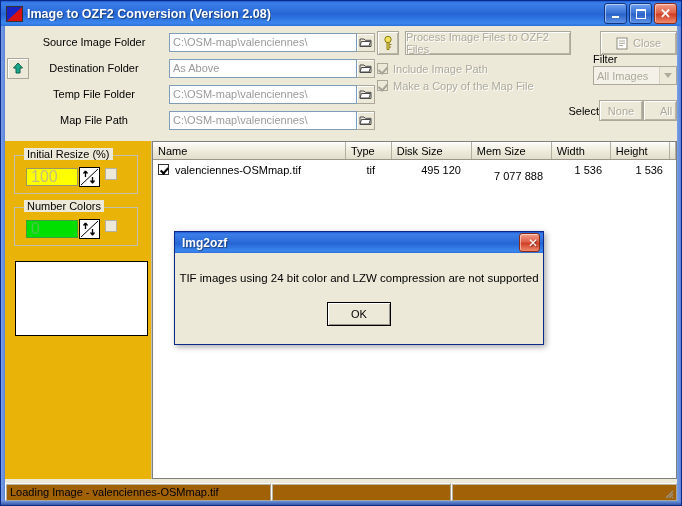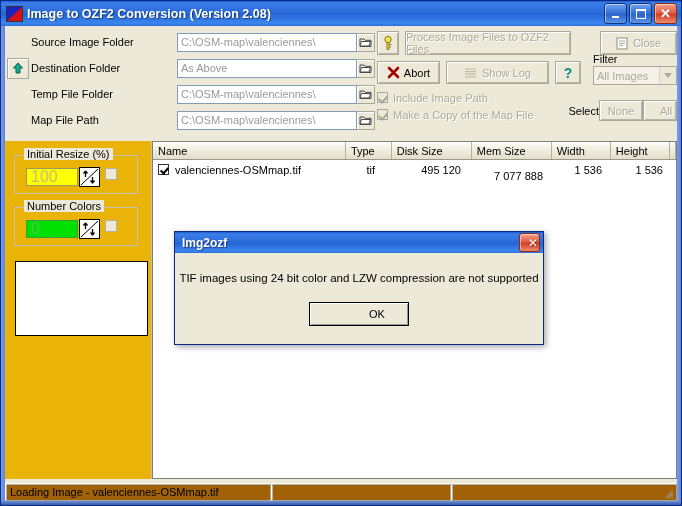--- a/index.html
+++ b/index.html
@@ -59,21 +59,21 @@
 
   
   .form-rows{position:absolute;left:0;top:5px;width:370px;}
   .frow{display:flex;align-items:center;height:22px;margin-bottom:4px;}
   .frow .uparrow-slot{width:26px;flex:none;display:flex;justify-content:center;}
   .btn-uparrow{
     width:20px;height:19px;background:#ece9d8;border:1px solid #aca899;
     box-shadow:inset 1px 1px 0 #fff;display:flex;align-items:center;justify-content:center;
   }
   .flabel{
-    width:126px;flex:none;text-align:left;padding-right:20px;font-size:11px;color:#000;
+    width:126px;flex:none;text-align:center;padding-right:12px;font-size:11px;color:#000;
     white-space:nowrap;
   }
   .finput{
     width:200px;height:19px;box-sizing:border-box;
     border:1px solid #7f9db9;background:#fff;
     display:flex;align-items:center;padding-left:3px;
     color:#9a9a9a;font-size:11px;position:relative;overflow:hidden;
   }
   .browse{
     width:19px;height:19px;box-sizing:border-box;margin-left:-1px;
@@ -231,21 +231,21 @@
     color:#fff;font-size:12px;font-weight:bold;display:flex;align-items:center;justify-content:center;
     box-shadow:inset 1px 1px 0 rgba(255,255,255,.5);
   }
   .dlg-msg{
     position:absolute;left:0;right:0;top:40px;text-align:center;font-size:11.5px;color:#000;
   }
   .dlg-ok{
     position:absolute;left:50%;transform:translateX(-50%);top:70px;
     width:62px;height:22px;background:#ece9d8;border:1px solid #000;
     box-shadow:inset 1px 1px 0 #fff, inset -1px -1px 0 #9a968a;
-    display:flex;align-items:center;justify-content:center;font-size:11px;padding-left:36px;
+    display:flex;align-items:center;justify-content:center;font-size:11px;
   }
 </style>
 </head>
 <body>
 
 <div class="window">
 
   <div class="titlebar">
     <div class="tb-icon"></div>
     <div class="tb-title">Image to OZF2 Conversion (Version 2.08)</div>
@@ -338,35 +338,20 @@
         <div class="btn btn-process disabled">Process Image Files to OZF2 Files</div>
         <div class="btn btn-close disabled">
           <svg width="12" height="13" viewBox="0 0 12 13" style="flex:none">
             <rect x="1" y="1" width="10" height="11" fill="#fff" stroke="#8f8b7d" stroke-width="1"></rect>
             <path d="M3 4h6M3 6.3h6M3 8.6h4" stroke="#a9a598" stroke-width="1"></path>
           </svg>
           <span>Close</span>
         </div>
       </div>
 
-      <div class="row2">
-        <div class="btn btn-abort">
-          <svg width="13" height="13" viewBox="0 0 13 13" style="flex:none">
-            <path d="M2 2 11 11M11 2 2 11" stroke="#a00000" stroke-width="2.6" stroke-linecap="round"></path>
-          </svg>
-          <span>Abort</span>
-        </div>
-        <div class="btn btn-showlog disabled">
-          <svg width="13" height="11" viewBox="0 0 13 11" style="flex:none">
-            <path d="M1 2h11M1 4.6h11M1 7.2h11M1 9.8h11" stroke="#bdb9aa" stroke-width="1.2"></path>
-          </svg>
-          <span>Show Log</span>
-        </div>
-        <div class="btn btn-help">?</div>
-      </div>
 
       <div class="checks">
         <div class="chkrow">
           <div class="chkbox checked"></div>
           <div class="chklabel">Include Image Path</div>
         </div>
         <div class="chkrow">
           <div class="chkbox checked"></div>
           <div class="chklabel">Make a Copy of the Map File</div>
         </div>

